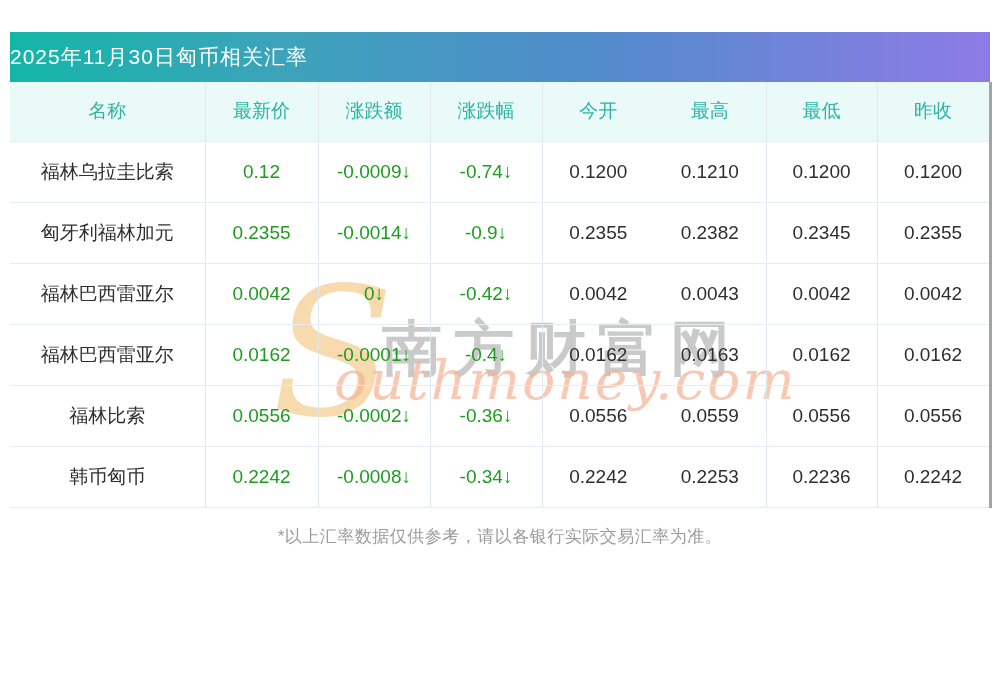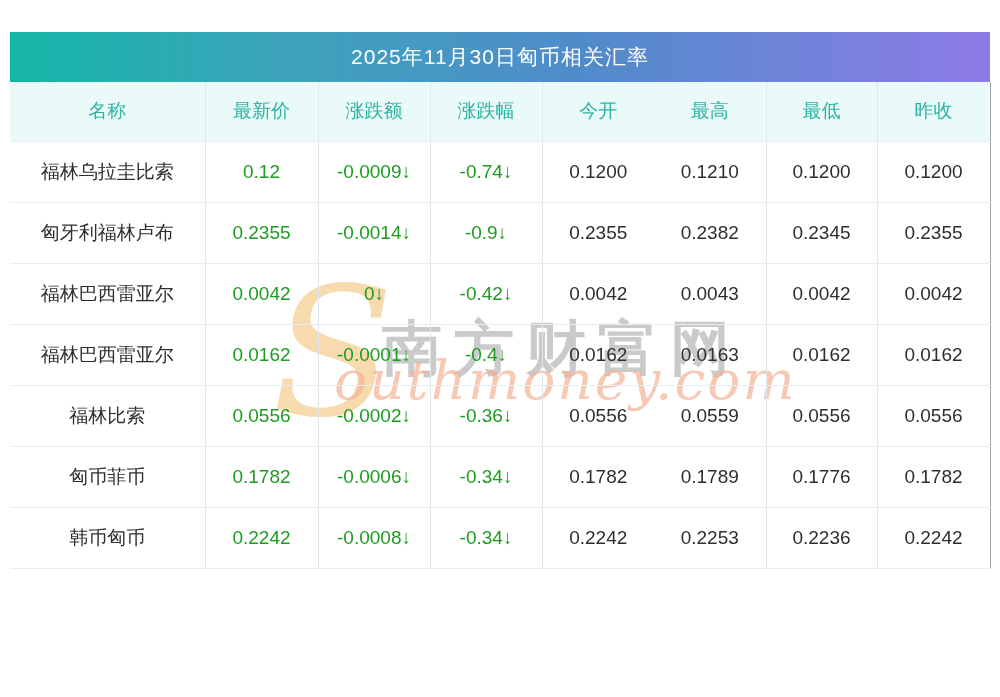--- a/index.html
+++ b/index.html
@@ -9,42 +9,42 @@
     font-family:"Liberation Sans","DejaVu Sans",sans-serif;
     color:#2e2e2e;
   }
   .page { width:1000px; height:697px; padding:32px 10px 0 10px; }
   .table-wrap { position:relative; width:980px; }
 
   
   .banner {
     height:50px; width:980px;
     background:linear-gradient(to right,#14b6a8 0%,#3da3bb 28%,#4f8cca 58%,#8e7be6 100%);
-    display:flex; align-items:center; justify-content:center;
+    display:flex; align-items:center; justify-content:flex-start;
     color:#ffffff; font-size:21px; letter-spacing:1px;
     position:relative; z-index:3;
   }
 
   
   table.rates {
     position:relative; z-index:3;
     width:980px; border-collapse:collapse; table-layout:fixed;
     background:transparent;
   }
   .rates th {
     height:59px; font-weight:normal; font-size:19px;
     color:#2db4a4; background:#eafaf8; 
   }
   .rates td {
     height:61px; font-size:19px; text-align:center;
     color:#2e2e2e; background:transparent;
   }
   .rates th, .rates td { border-bottom:1px solid #e6ecf1; }
   .rates .vr { border-right:1px solid #dfe8ec; }
-  .rates .c7 { border-right:1px solid #a3a3a3; }
+  .rates .c7 { border-right:3px solid #a3a3a3; }
   .rates td.green { color:#1e9c20; }
 
   
   .watermark { position:absolute; z-index:2; left:0; top:0; width:980px; height:597px;
     pointer-events:none; overflow:hidden; }
   .wm-s {
     position:absolute; left:262px; top:232px;
     font-family:"DejaVu Serif","Liberation Serif",serif;
     font-style:italic; font-size:178px; line-height:1;
     color:rgba(246,214,164,0.9);
@@ -115,21 +115,21 @@
             <td class="c0 vr">福林乌拉圭比索</td>
             <td class="c1 vr green">0.12</td>
             <td class="c2 vr green">-0.0009↓</td>
             <td class="c3 vr green">-0.74↓</td>
             <td class="c4">0.1200</td>
             <td class="c5 vr">0.1210</td>
             <td class="c6 vr">0.1200</td>
             <td class="c7">0.1200</td>
           </tr>
           <tr>
-            <td class="c0 vr">匈牙利福林卢布</td>
+            <td class="c0 vr">匈牙利福林加元</td>
             <td class="c1 vr green">0.2355</td>
             <td class="c2 vr green">-0.0014↓</td>
             <td class="c3 vr green">-0.9↓</td>
             <td class="c4">0.2355</td>
             <td class="c5 vr">0.2382</td>
             <td class="c6 vr">0.2345</td>
             <td class="c7">0.2355</td>
           </tr>
           <tr>
             <td class="c0 vr">福林巴西雷亚尔</td>
@@ -155,37 +155,28 @@
             <td class="c0 vr">福林比索</td>
             <td class="c1 vr green">0.0556</td>
             <td class="c2 vr green">-0.0002↓</td>
             <td class="c3 vr green">-0.36↓</td>
             <td class="c4">0.0556</td>
             <td class="c5 vr">0.0559</td>
             <td class="c6 vr">0.0556</td>
             <td class="c7">0.0556</td>
           </tr>
           <tr>
-            <td class="c0 vr">匈币菲币</td>
-            <td class="c1 vr green">0.1782</td>
-            <td class="c2 vr green">-0.0006↓</td>
-            <td class="c3 vr green">-0.34↓</td>
-            <td class="c4">0.1782</td>
-            <td class="c5 vr">0.1789</td>
-            <td class="c6 vr">0.1776</td>
-            <td class="c7">0.1782</td>
-          </tr>
-          <tr>
             <td class="c0 vr">韩币匈币</td>
             <td class="c1 vr green">0.2242</td>
             <td class="c2 vr green">-0.0008↓</td>
             <td class="c3 vr green">-0.34↓</td>
             <td class="c4">0.2242</td>
             <td class="c5 vr">0.2253</td>
             <td class="c6 vr">0.2236</td>
             <td class="c7">0.2242</td>
           </tr>
         </tbody>
     </table>
 
   </div>
 
+  <div class="footnote">*以上汇率数据仅供参考，请以各银行实际交易汇率为准。</div>
 </div>
 
 </body></html>

